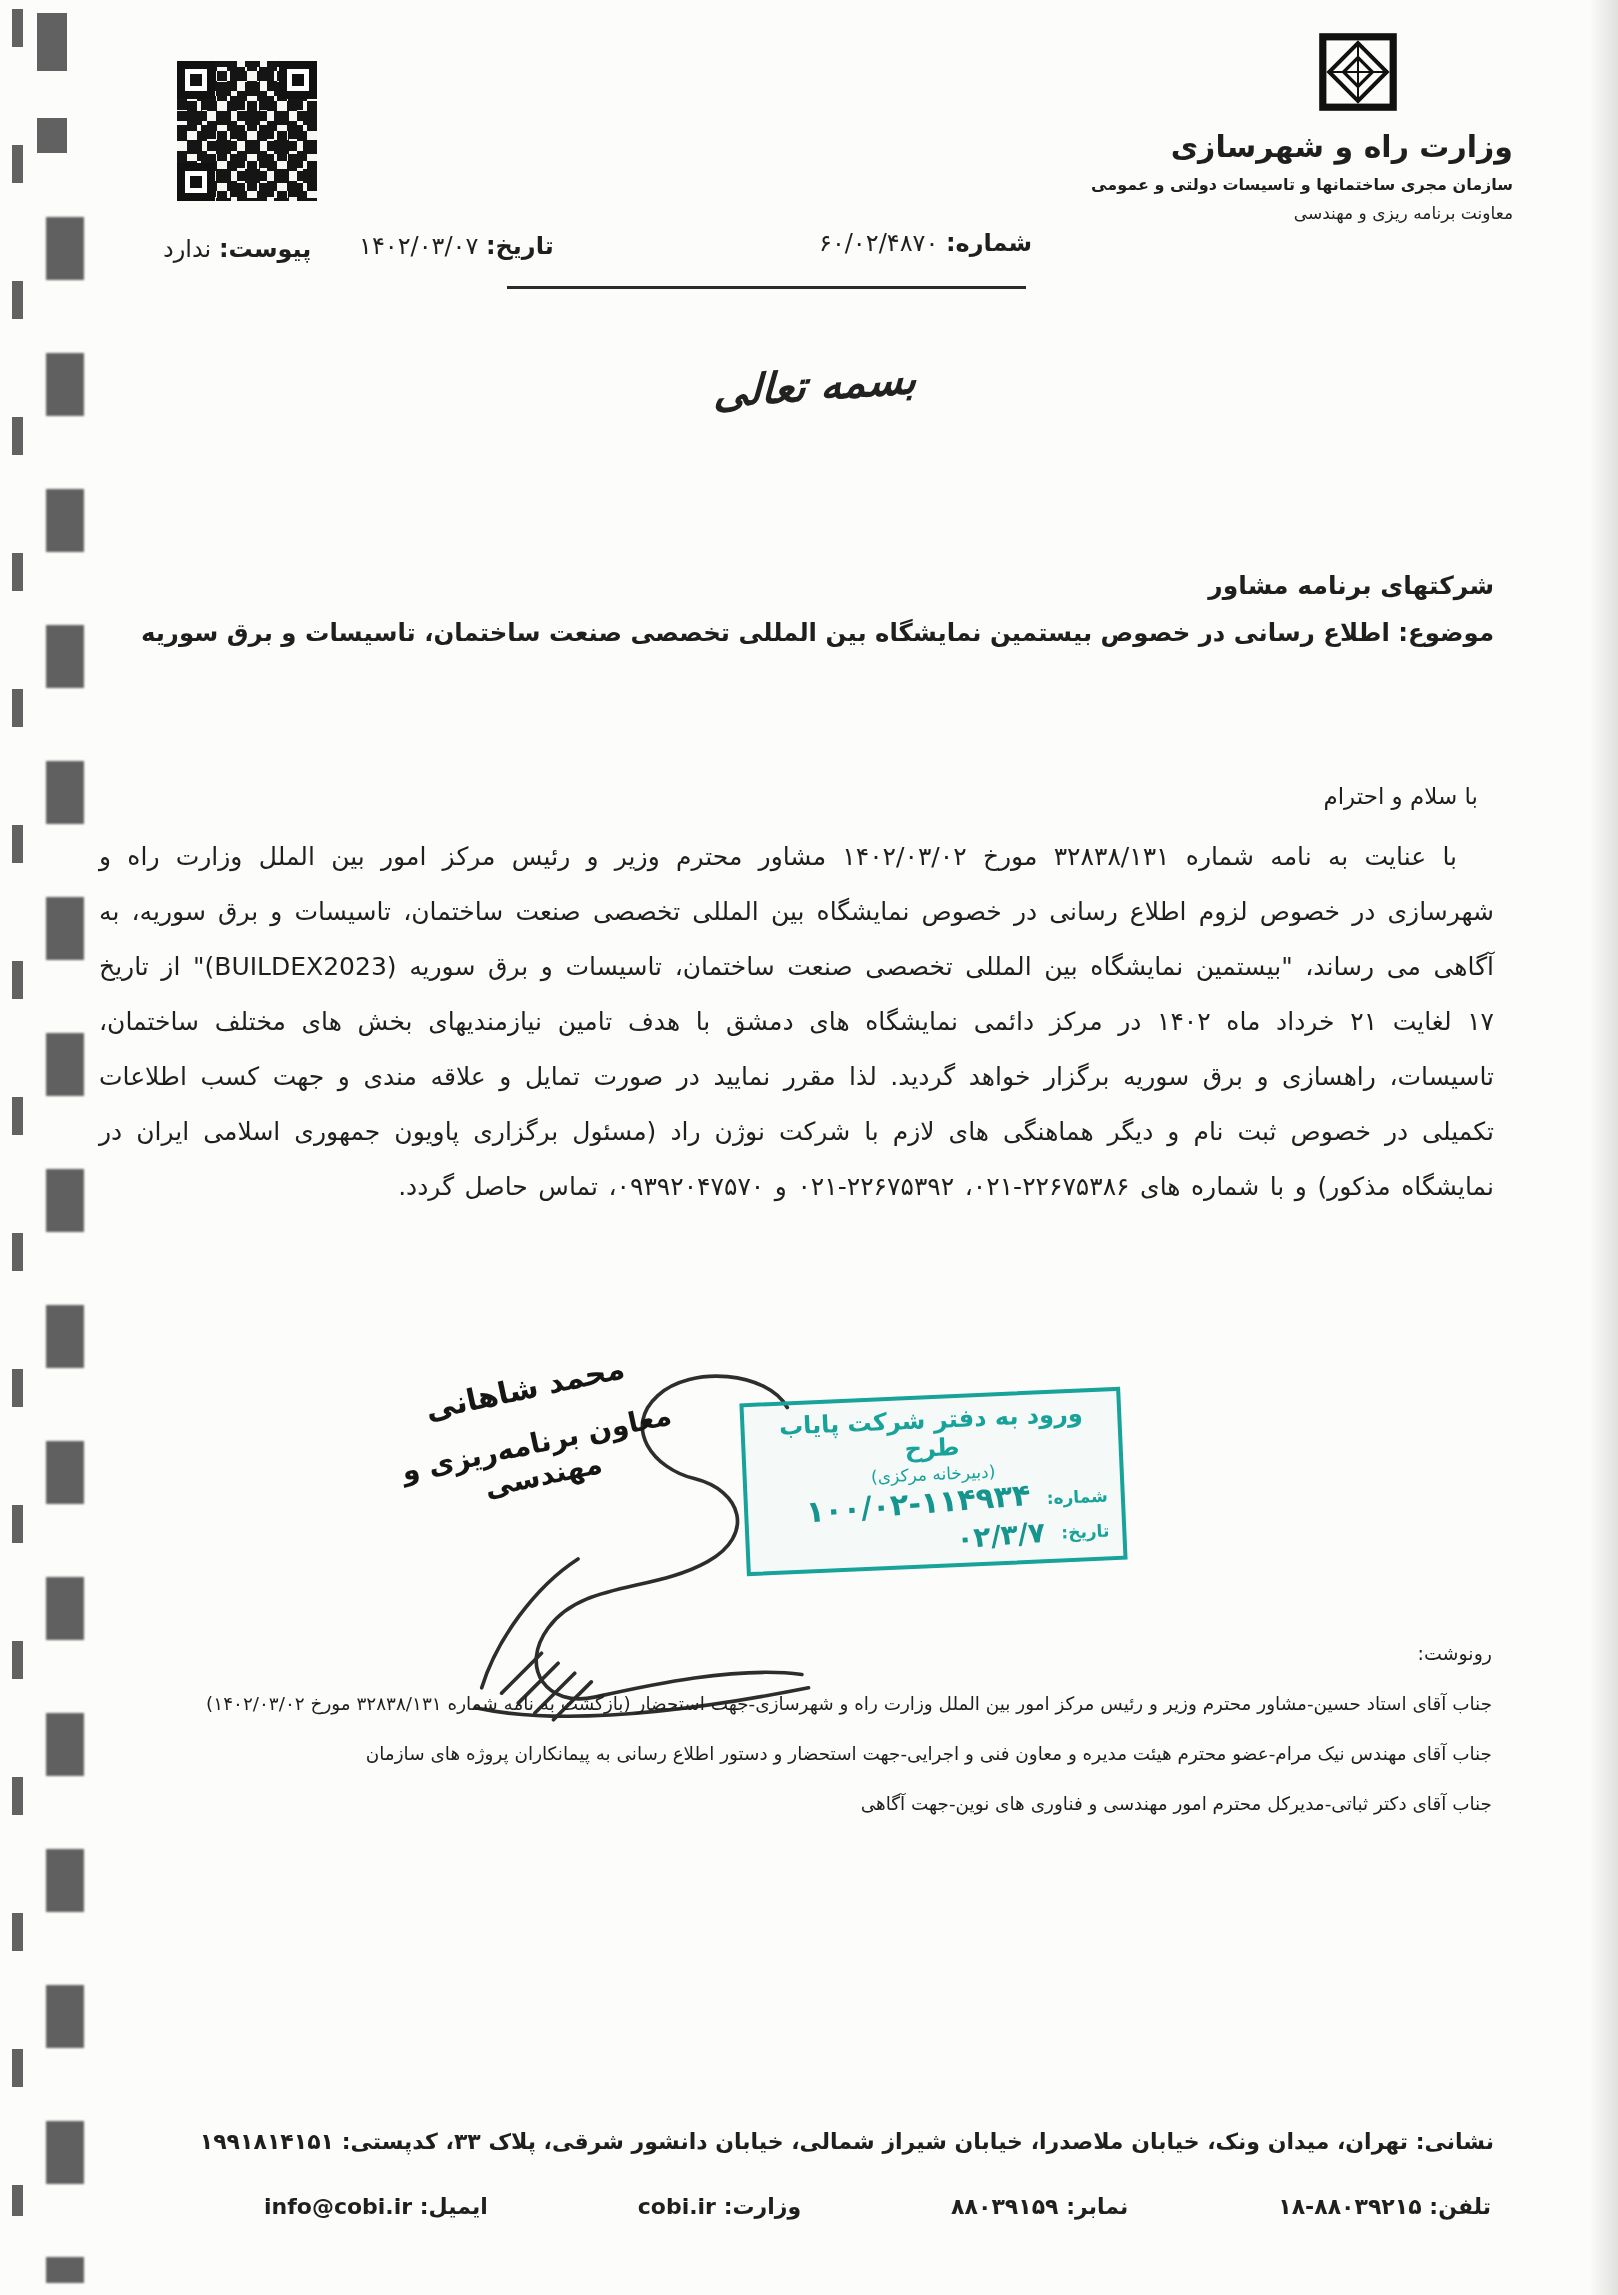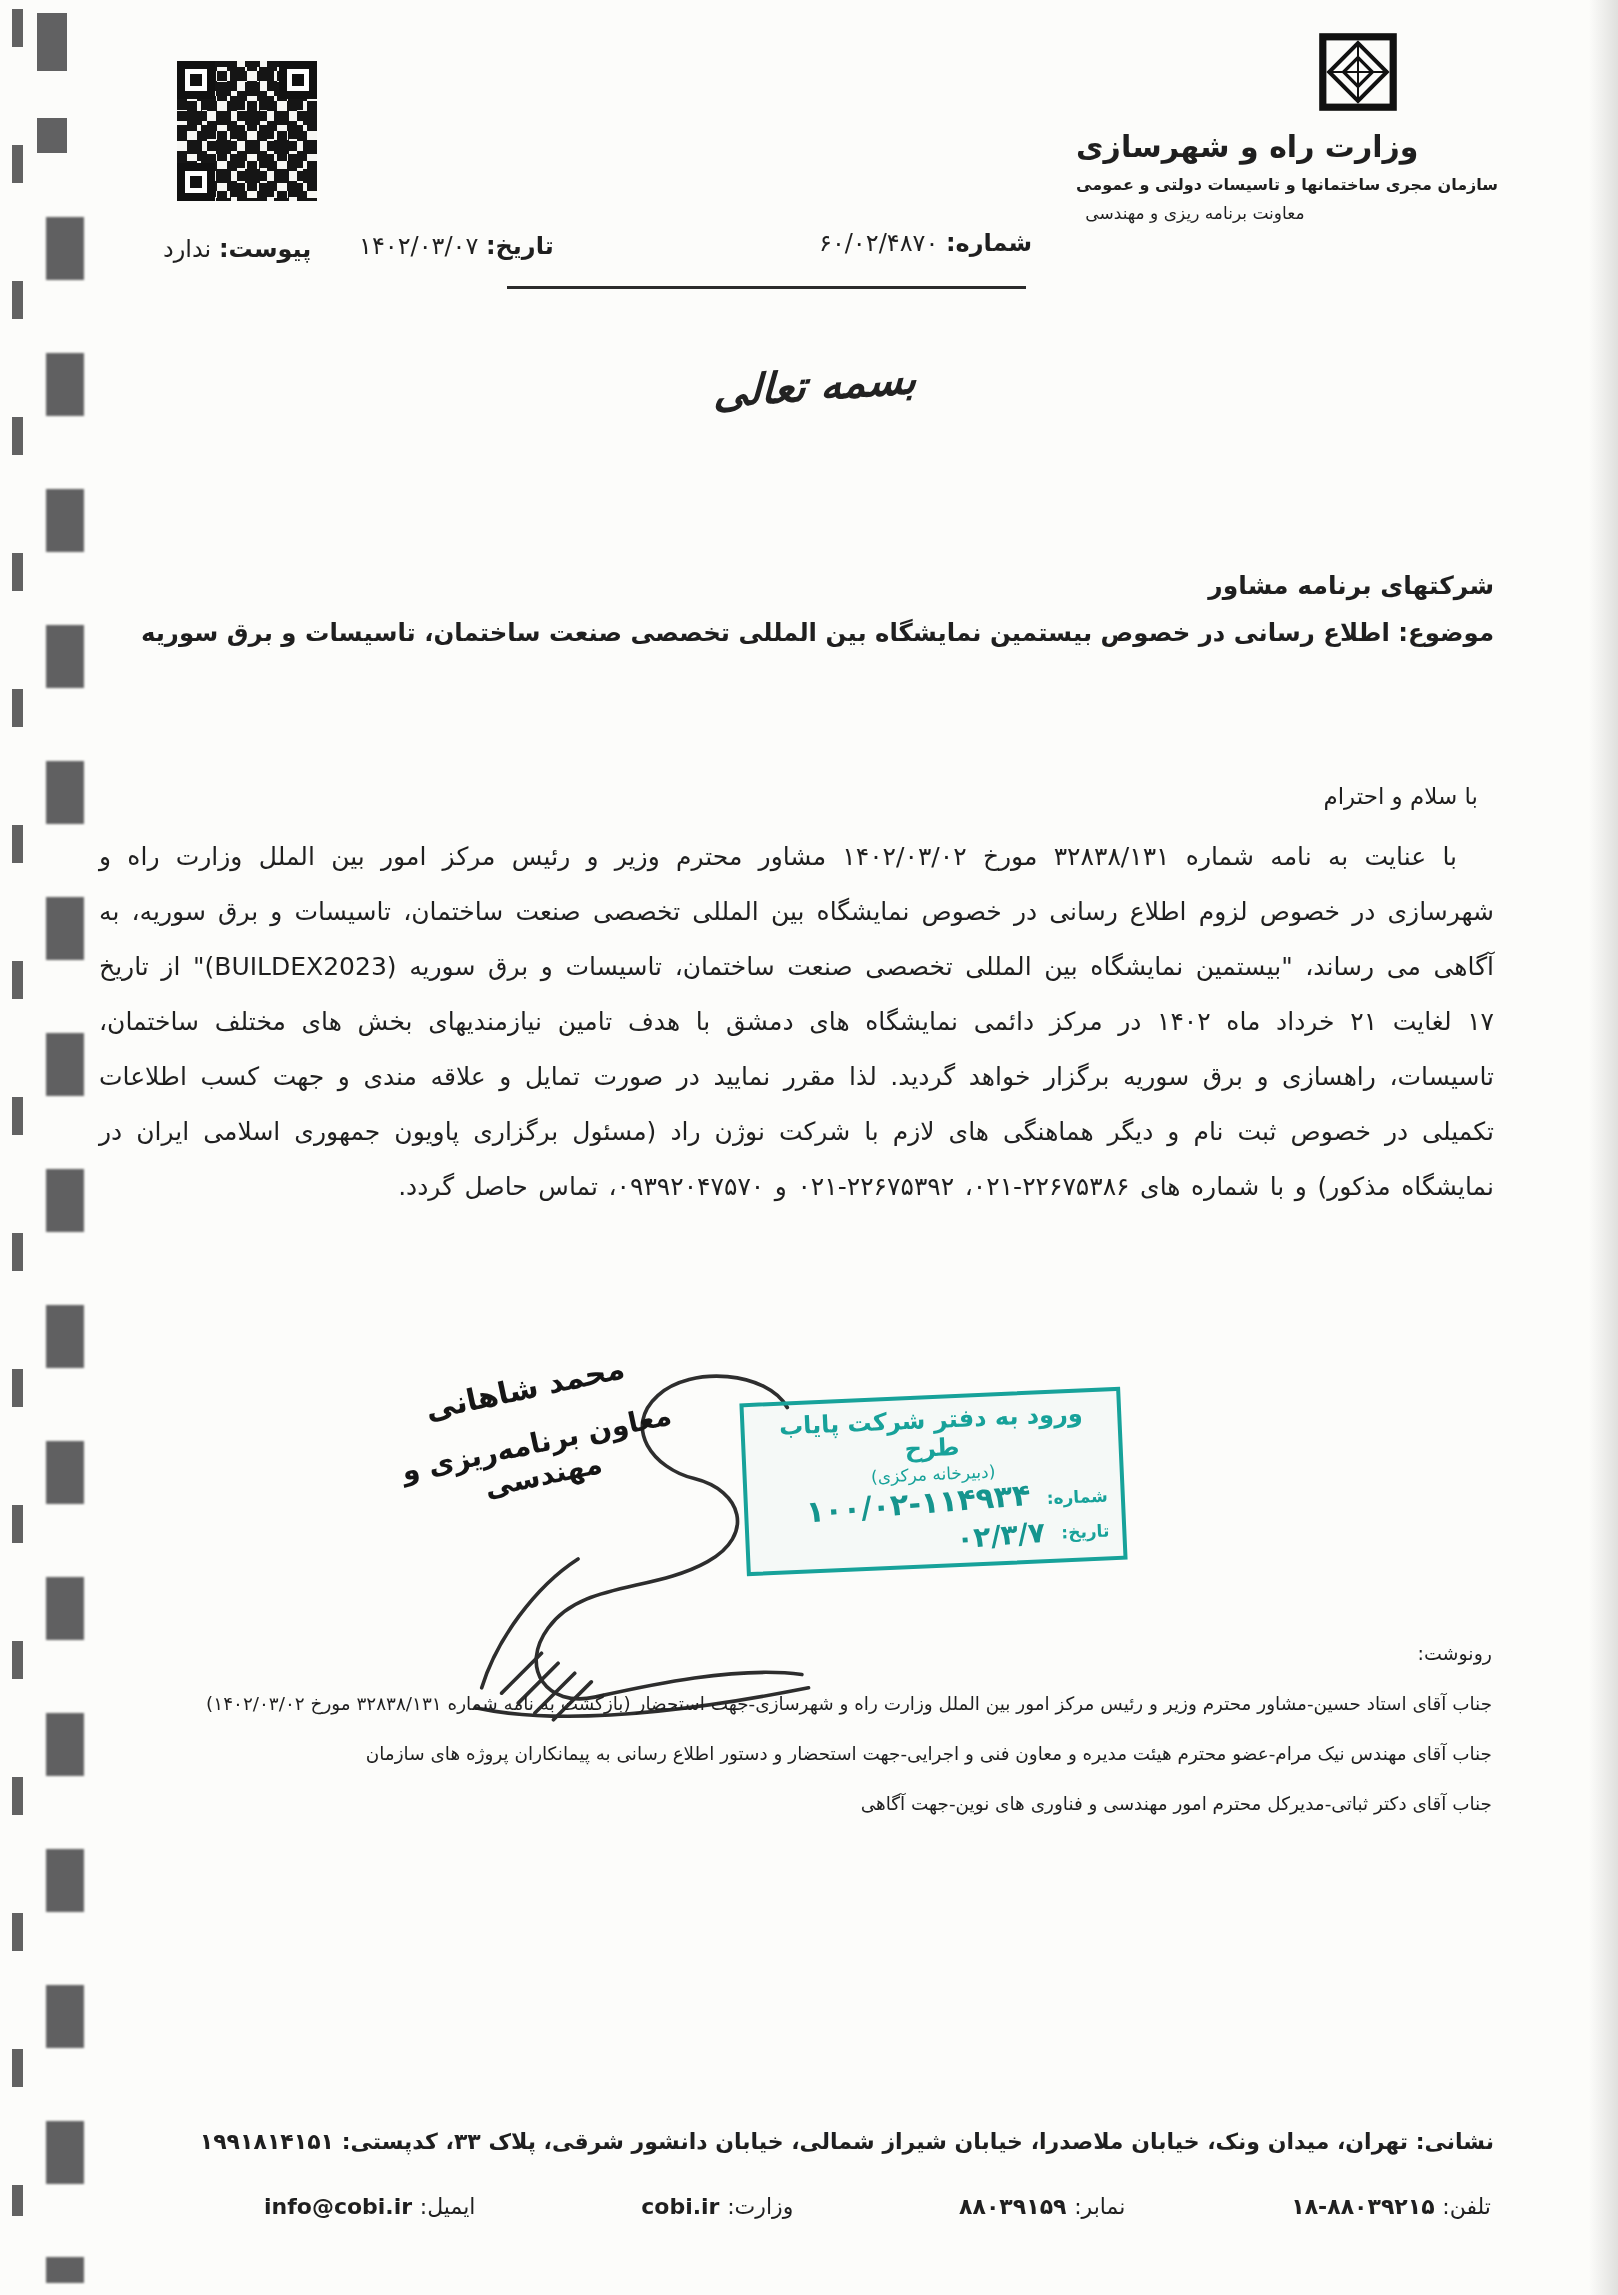--- a/index.html
+++ b/index.html
@@ -26,21 +26,21 @@
     background-image:
       conic-gradient(#151515 25%,transparent 0 50%,#151515 0 75%,transparent 0),
       conic-gradient(#151515 25%,transparent 0 50%,#151515 0 75%,transparent 0);
     background-size:20px 20px,29px 29px;background-position:0 0,10px 6px;}
   .qr .f{position:absolute;width:38px;height:38px;border:8px solid #111;background:#fff;box-sizing:border-box;}
   .qr .f i{position:absolute;inset:4.6px;background:#111;}
   .qr .tl{left:0;top:0;} .qr .tr{right:0;top:0;} .qr .bl{left:0;bottom:0;}
 
   
   .emblem{position:absolute;left:1318px;top:32px;width:80px;height:80px;}
-  .org{position:absolute;right:121px;top:129px;text-align:left;}
+  .org{position:absolute;right:106px;top:129px;text-align:right;}
   .org1{font-size:30px;font-weight:700;letter-spacing:0.7px;}
   .org2{font-size:16px;font-weight:700;margin-top:10.5px;}
   .org3{font-size:17px;margin-top:9.2px;padding-left:9.2px;}
 
   .meta{position:absolute;font-size:24px;white-space:nowrap;}
   .meta .lbl{font-weight:700;}
   .meta-number{left:819px;top:229px;}
   .meta-date{left:359px;top:232px;}
   .meta-attach{left:163px;top:235px;}
   .header-rule{position:absolute;left:507px;top:286px;width:519px;height:2.6px;background:#2b2b2b;}
@@ -78,21 +78,21 @@
   .cc{position:absolute;right:127px;left:99px;top:1642px;}
   .cc-title{font-size:19px;margin-bottom:20px;}
   .cc-item{font-size:18.4px;margin-top:29px;white-space:nowrap;}
   .cc-item:first-of-type{margin-top:25px;}
 
   
   .footer-address{position:absolute;left:266px;right:125px;top:2129px;text-align:center;
     font-size:22px;font-weight:700;white-space:nowrap;}
   .footer-contacts{position:absolute;left:264px;right:128px;top:2194px;display:flex;
     justify-content:space-between;font-size:22px;font-weight:700;}
-  .footer-contacts .lbl{font-weight:400;margin-top:44px;}
+  .footer-contacts .lbl{font-weight:700;margin-top:44px;}
   .ltr{direction:ltr;unicode-bidi:isolate;}
 </style>
 </head>
 <body>
 
 <div class="page">
 
   <div class="binding-strip"></div>
   <div class="binding-strip2"></div>
   <div class="binding-top"></div>

